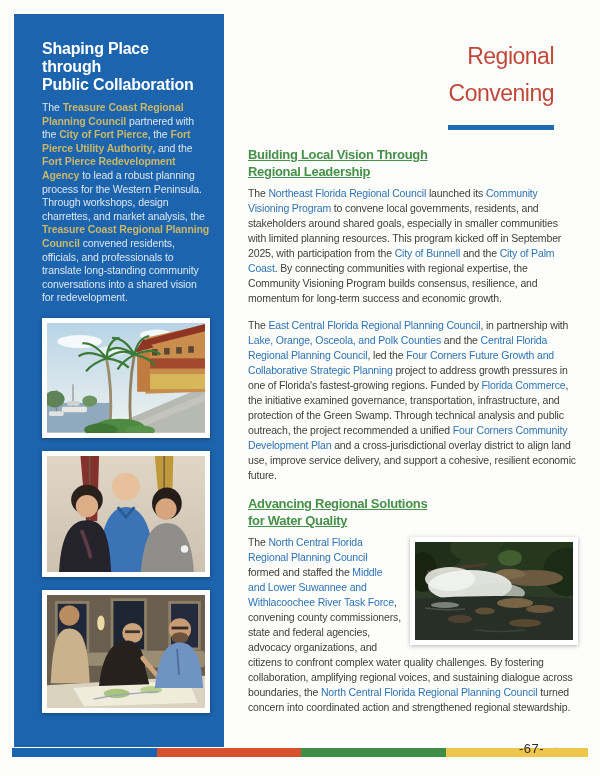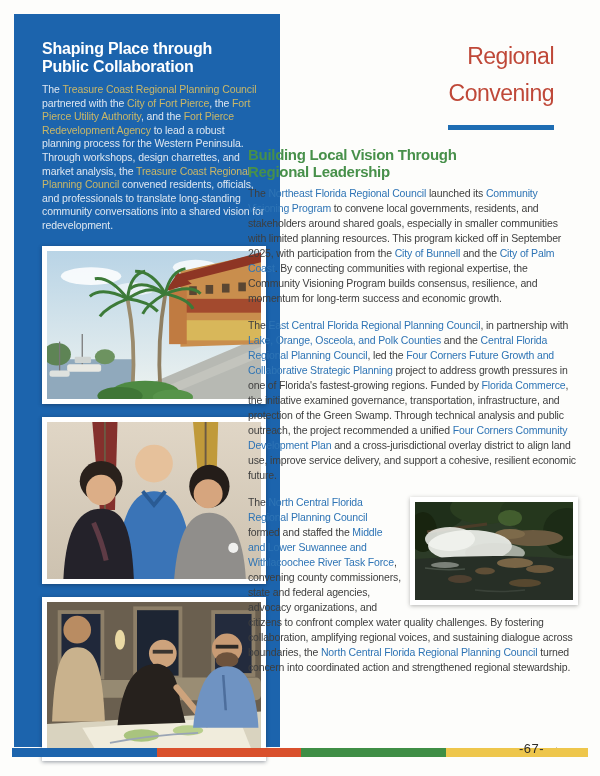--- a/index.html
+++ b/index.html
@@ -1,54 +1,54 @@
 <!DOCTYPE html>
 <html><head>
 <meta charset="utf-8">
 <style>
   * { margin:0; padding:0; box-sizing:border-box; }
   html,body { width:600px; height:776px; background:#fdfdfb; font-family:"Liberation Sans", sans-serif; }
   .page { position:relative; width:600px; height:776px; background:#fdfdfb; overflow:hidden; }
 
   
   .sidebar {
-    position:absolute; left:14px; top:14px; width:266px; height:733px;
+    position:absolute; left:14px; top:14px; width:210px; height:733px;
     background:#1c64ad; padding:26px 14px 0 28px;
   }
   .sidebar h2 {
     color:#ffffff; font-size:16px; line-height:18px; font-weight:bold;
     letter-spacing:-0.2px; white-space:pre-line; margin-bottom:7px;
   }
   .sidebar p {
     color:#dde6f0; font-size:10.5px; line-height:13.6px; letter-spacing:-0.1px;
     margin-bottom:12px;
   }
-  .sidebar p .hl { color:#c9b768; font-weight:normal; }
+  .sidebar p .hl { color:#c9b768; font-weight:bold; }
 
   .photo-frame {
     background:#ffffff; padding:5px; margin-top:13px;
     box-shadow:0 1px 4px rgba(20,30,50,.45);
   }
   .photo-frame svg { display:block; width:100%; }
 
   
   .main { position:absolute; left:248px; top:38px; width:330px; }
 
   .title-block { text-align:right; padding-right:24px; }
   .title {
     color:#bf4838; font-size:23px; line-height:37px; font-weight:300;
     letter-spacing:-0.5px; white-space:pre-line;
   }
   .title-rule { width:106px; height:5px; background:#1e6db3; margin:13px 0 0 auto; }
 
   section { margin-top:16px; }
   section + section { margin-top:12px; }
   section h3 {
-    color:#47904a; font-size:15px; line-height:17px; font-weight:bold;
-    letter-spacing:-0.3px; white-space:pre-line; margin-bottom:6px;
+    color:#47904a; font-size:13px; line-height:17px; font-weight:bold;
+    letter-spacing:-0.3px; white-space:pre-line; margin-bottom:6px;text-decoration:underline;
   }
   section p {
     color:#3e3e3e; font-size:10.5px; line-height:15px; letter-spacing:-0.15px;
   }
   section p .lk { color:#2e74b5; }
 
   .river-frame {
     float:right; width:168px; background:#fff; padding:5px;
     margin:2px 0 6px 9px; box-shadow:0 1px 4px rgba(40,40,40,.35);
   }
@@ -209,20 +209,22 @@
       <h3>Building Local Vision Through
 Regional Leadership</h3>
       <p><span>The </span><span class="lk">Northeast Florida Regional Council</span><span> launched its </span><span class="lk">Community Visioning Program</span><span> to convene local governments, residents, and stakeholders around shared goals, especially in smaller communities with limited planning resources. This program kicked off in September 2025, with participation from the </span><span class="lk">City of Bunnell</span><span> and the </span><span class="lk">City of Palm Coast</span><span>. By connecting communities with regional expertise, the Community Visioning Program builds consensus, resilience, and momentum for long-term success and economic growth.</span></p>
     </section>
 
     <section>
       <p><span>The </span><span class="lk">East Central Florida Regional Planning Council</span><span>, in partnership with </span><span class="lk">Lake, Orange, Osceola, and Polk Counties</span><span> and the </span><span class="lk">Central Florida Regional Planning Council</span><span>, led the </span><span class="lk">Four Corners Future Growth and Collaborative Strategic Planning</span><span> project to address growth pressures in one of Florida's fastest-growing regions. Funded by </span><span class="lk">Florida Commerce</span><span>, the initiative examined governance, transportation, infrastructure, and protection of the Green Swamp. Through technical analysis and public outreach, the project recommended a unified </span><span class="lk">Four Corners Community Development Plan</span><span> and a cross-jurisdictional overlay district to align land use, improve service delivery, and support a cohesive, resilient economic future.</span></p>
     </section>
 
     <section>
+      <h3>Advancing Regional Solutions
+for Water Quality</h3>
       <p>
         <span class="river-frame" aria-label="Forest river with white-water rapids and rocks">
           <svg viewBox="0 0 158 98">
             <rect width="158" height="98" fill="#2c3b27"></rect>
             <ellipse cx="20" cy="10" rx="30" ry="18" fill="#1f2f1a"></ellipse>
             <ellipse cx="70" cy="6" rx="35" ry="16" fill="#2a3d20"></ellipse>
             <ellipse cx="125" cy="10" rx="40" ry="20" fill="#25371d"></ellipse>
             <ellipse cx="152" cy="30" rx="24" ry="24" fill="#1c2b16"></ellipse>
             <ellipse cx="95" cy="16" rx="12" ry="8" fill="#4a6633" opacity=".8"></ellipse>
             <ellipse cx="8" cy="30" rx="14" ry="20" fill="#18240f"></ellipse>

